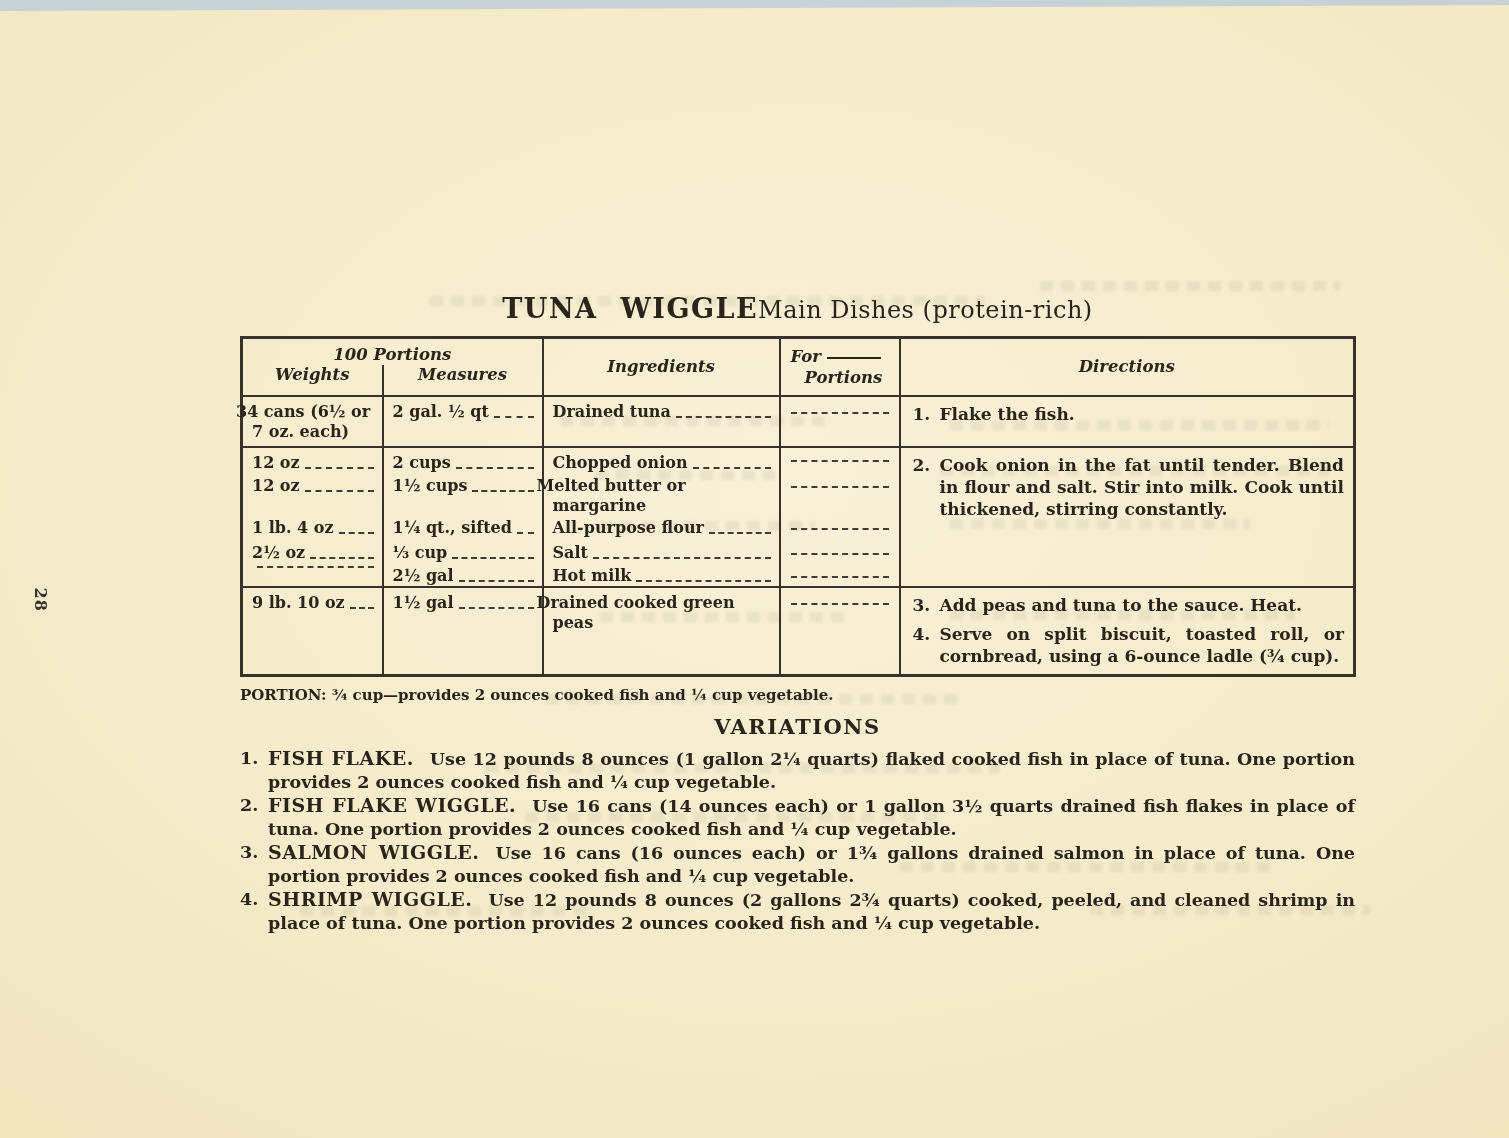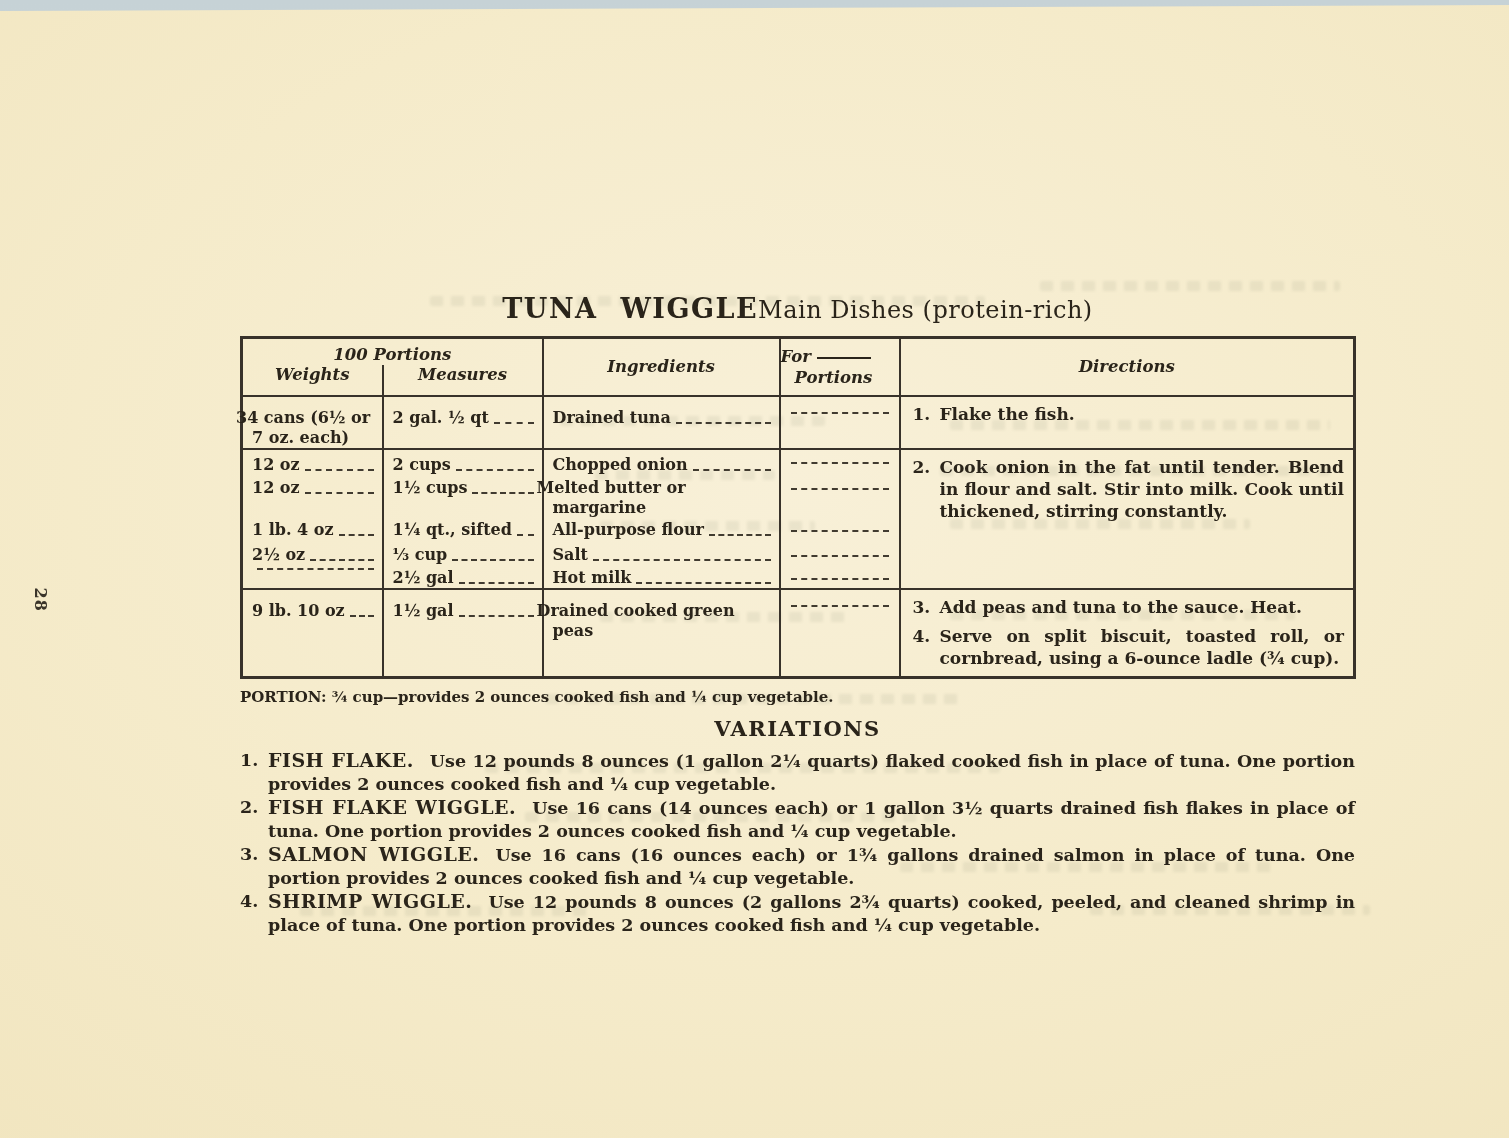--- a/index.html
+++ b/index.html
@@ -46,31 +46,31 @@
   }
   col.c1{width:141px}col.c2{width:160px}col.c3{width:237px}col.c4{width:120px}col.c5{width:455px}
   th,td{vertical-align:top;padding:0;}
   .vb{border-right:2px solid var(--line);}
   th{font-style:italic;font-weight:bold;font-size:16.5px;text-align:center;}
   tr.hr1{height:26px}
   tr.hr2{height:31px}
   tr.hr2 th{border-bottom:2px solid var(--line);}
   th.rspan{border-bottom:2px solid var(--line);vertical-align:middle;}
   th.h-group{padding-top:6px;vertical-align:top;font-style:italic;}
-  th.h-for{text-align:left;}
+  th.h-for{text-align:left;padding-left:10px;}
   .for-line{display:flex;align-items:baseline;}
   .for-blank{display:inline-block;width:54px;border-bottom:2px solid var(--ink);margin-left:6px;transform:translateY(-3px);}
   .for-l2{display:block;padding-left:14px;margin-top:1px;}
   tr.r1{height:51px}
   tr.r1 td{border-bottom:2px solid var(--line);}
   tr.s1{height:27px}tr.s2{height:41px}tr.s3{height:25px}tr.s4{height:23px}tr.s5{height:22px}
   tr.s5 td{border-bottom:2px solid var(--line);}
   td.dspan{border-bottom:2px solid var(--line);}
   tr.r3{height:84px}
-  td .pad{padding:11px 6px 0 9px;}
+  td .pad{padding:5px 6px 0 9px;}
   tr.s1 td .pad,tr.s2 td .pad,tr.s3 td .pad,tr.s4 td .pad,tr.s5 td .pad{padding-top:2px;}
   tr.s1 td .pad{padding-top:5px;}
   .cellline{display:flex;align-items:flex-end;}
   .cellline .txt{white-space:nowrap;}
   .leader{flex:1 1 10px;min-width:10px;border-bottom:2px dashed #413b30;margin:0 2px 4px 5px;}
   .forlead{height:0;border-top:2px dashed #413b30;margin:15px 10px 0 10px;}
   tr.s1 .forlead,tr.s2 .forlead,tr.s3 .forlead,tr.s4 .forlead,tr.s5 .forlead{margin-top:12px;}
   .wrapcell{padding-left:16px;text-indent:-16px;}
   .wrapcell.butter{max-width:160px;}
   .wrapcell.peas{max-width:195px;}

